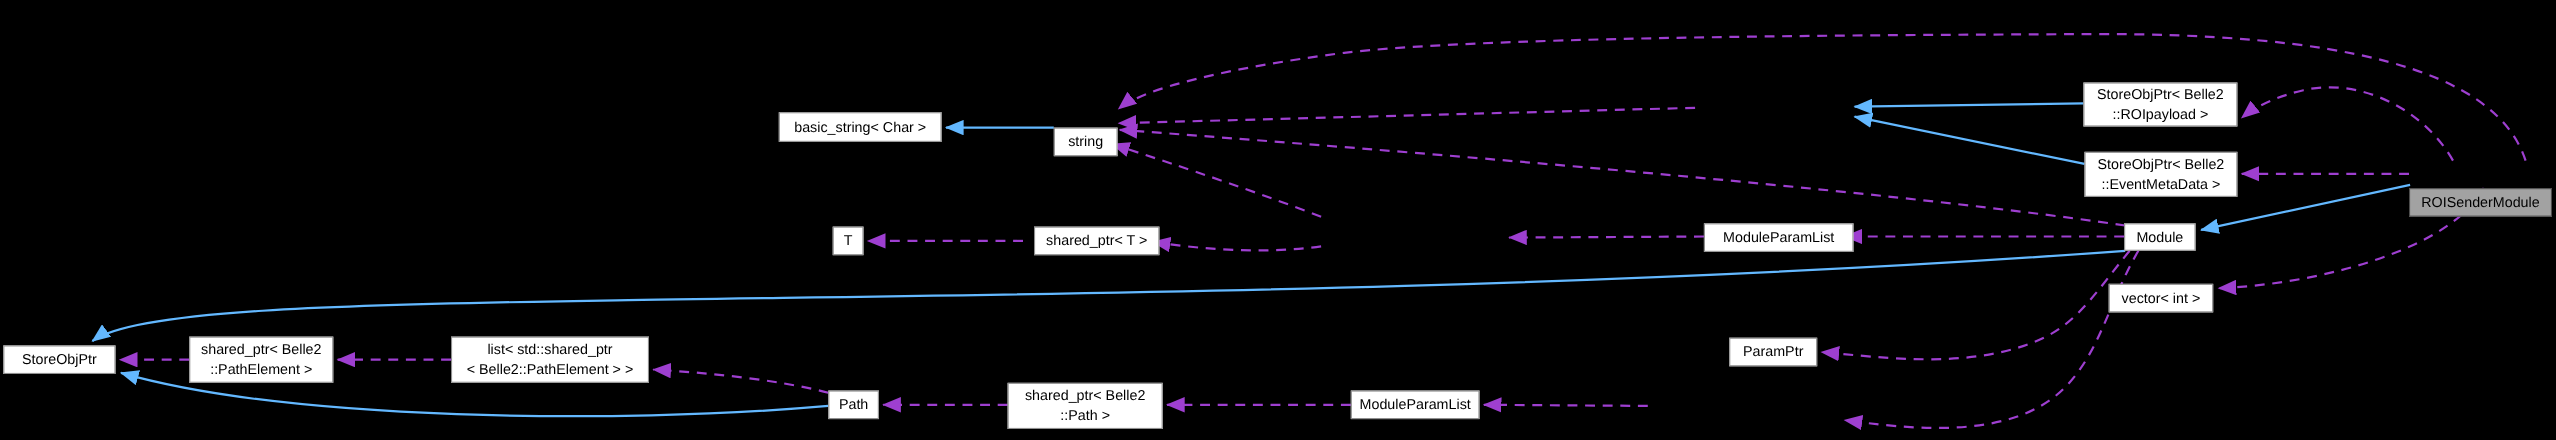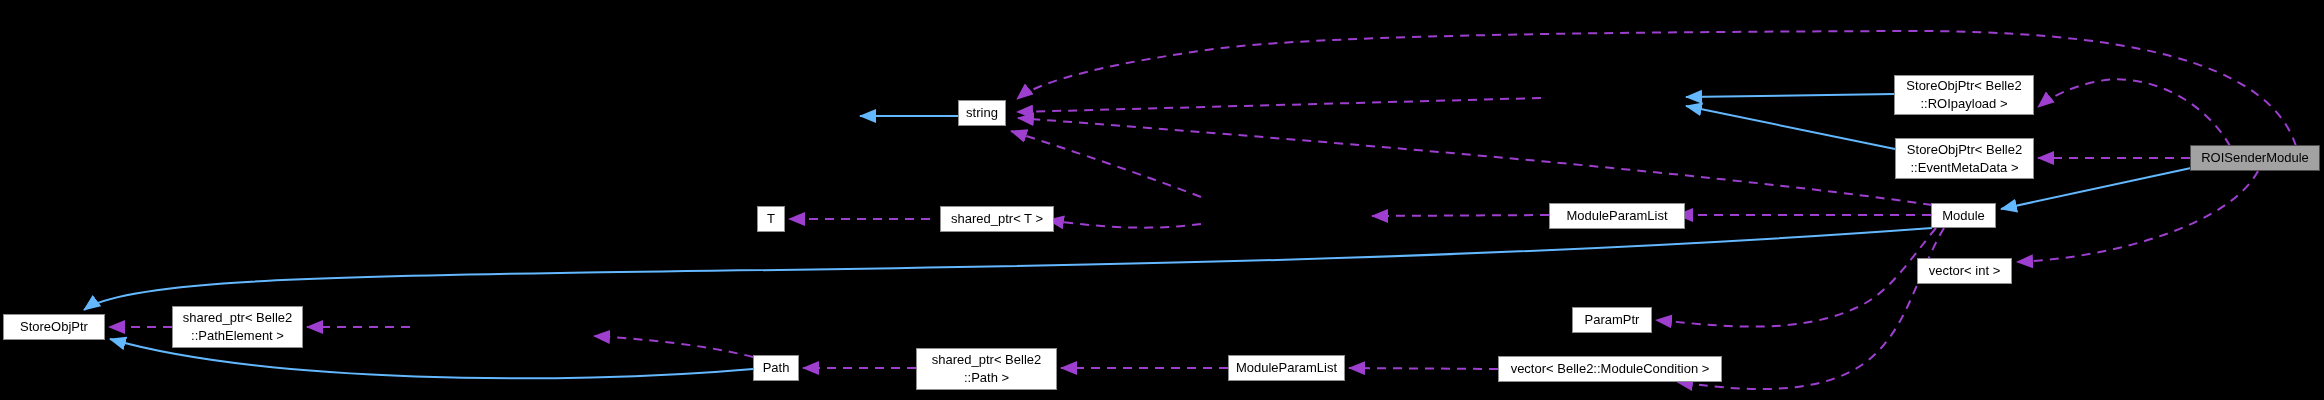--- a/index.html
+++ b/index.html
@@ -32,20 +32,21 @@
     border: 1.5px solid var(--node-border);
     color: var(--node-text);
     display: flex; flex-direction: column;
     align-items: center; justify-content: center;
     font-size: 13px; line-height: 18px;
     white-space: nowrap; text-align: center;
   }
   .node.highlight {
     background: var(--highlight-fill);
     border: 1.5px solid var(--highlight-border);
+    margin-top: 26px;
   }
 </style>
 </head>
 <body>
 
 <div id="graph">
 
   <svg id="edges" width="2324" height="400" viewBox="0 0 2324 400">
     <defs>
       <marker id="arrow-inh" markerUnits="userSpaceOnUse" markerWidth="18" markerHeight="14" refX="16" refY="7" orient="auto">
@@ -77,21 +78,24 @@
     <path class="edge-use" marker-end="url(#arrow-use)" d="M 1936,228 C 1908,262 1890,292 1858,307 C 1795,337 1712,325 1656,320"></path>
     <path class="edge-use" marker-end="url(#arrow-use)" d="M 1944,228 C 1916,275 1908,330 1866,362 C 1815,400 1730,389 1677,382"></path>
     <path class="edge-use" marker-end="url(#arrow-use)" d="M 1498,369 L 1349,368"></path>
     <path class="edge-use" marker-end="url(#arrow-use)" d="M 1228,368 L 1061,368"></path>
     <path class="edge-use" marker-end="url(#arrow-use)" d="M 916,368 L 803,368"></path>
     <path class="edge-use" marker-end="url(#arrow-use)" d="M 753,357 C 706,345 645,339 594,336"></path>
     <path class="edge-use" marker-end="url(#arrow-use)" d="M 410,327 L 307,327"></path>
     <path class="edge-use" marker-end="url(#arrow-use)" d="M 172,327 L 109,327"></path>
   </svg>
 
-  <div class="node" style="left:958px;top:100px;width:48px;height:26px">
+  <div class="node" style="left:708px;top:102px;width:148px;height:27px">
+    <span>basic_string&lt; Char &gt;</span>
+  </div>
+  <div class="node" style="left:958px;top:116px;width:58px;height:26px">
     <span>string</span>
   </div>
   <div class="node" style="left:1894px;top:75px;width:140px;height:40px">
     <span>StoreObjPtr&lt; Belle2</span>
     <span>::ROIpayload &gt;</span>
   </div>
   <div class="node" style="left:1895px;top:138px;width:139px;height:41px">
     <span>StoreObjPtr&lt; Belle2</span>
     <span>::EventMetaData &gt;</span>
   </div>
@@ -113,30 +117,31 @@
   <div class="node" style="left:1917px;top:258px;width:95px;height:26px">
     <span>vector&lt; int &gt;</span>
   </div>
   <div class="node" style="left:3px;top:314px;width:102px;height:26px">
     <span>StoreObjPtr</span>
   </div>
   <div class="node" style="left:172px;top:306px;width:131px;height:42px">
     <span>shared_ptr&lt; Belle2</span>
     <span>::PathElement &gt;</span>
   </div>
+  <div class="node" style="left:410px;top:306px;width:180px;height:42px">
+    <span>list&lt; std::shared_ptr</span>
+    <span>&lt; Belle2::PathElement &gt; &gt;</span>
+  </div>
   <div class="node" style="left:1572px;top:307px;width:80px;height:26px">
     <span>ParamPtr</span>
   </div>
   <div class="node" style="left:753px;top:355px;width:46px;height:26px">
     <span>Path</span>
   </div>
   <div class="node" style="left:916px;top:348px;width:141px;height:42px">
     <span>shared_ptr&lt; Belle2</span>
     <span>::Path &gt;</span>
   </div>
   <div class="node" style="left:1228px;top:355px;width:117px;height:26px">
     <span>ModuleParamList</span>
   </div>
-  <div class="node" style="left:1498px;top:356px;width:224px;height:26px">
-    <span>vector&lt; Belle2::ModuleCondition &gt;</span>
-  </div>
 
 </div>
 
 </body></html>

